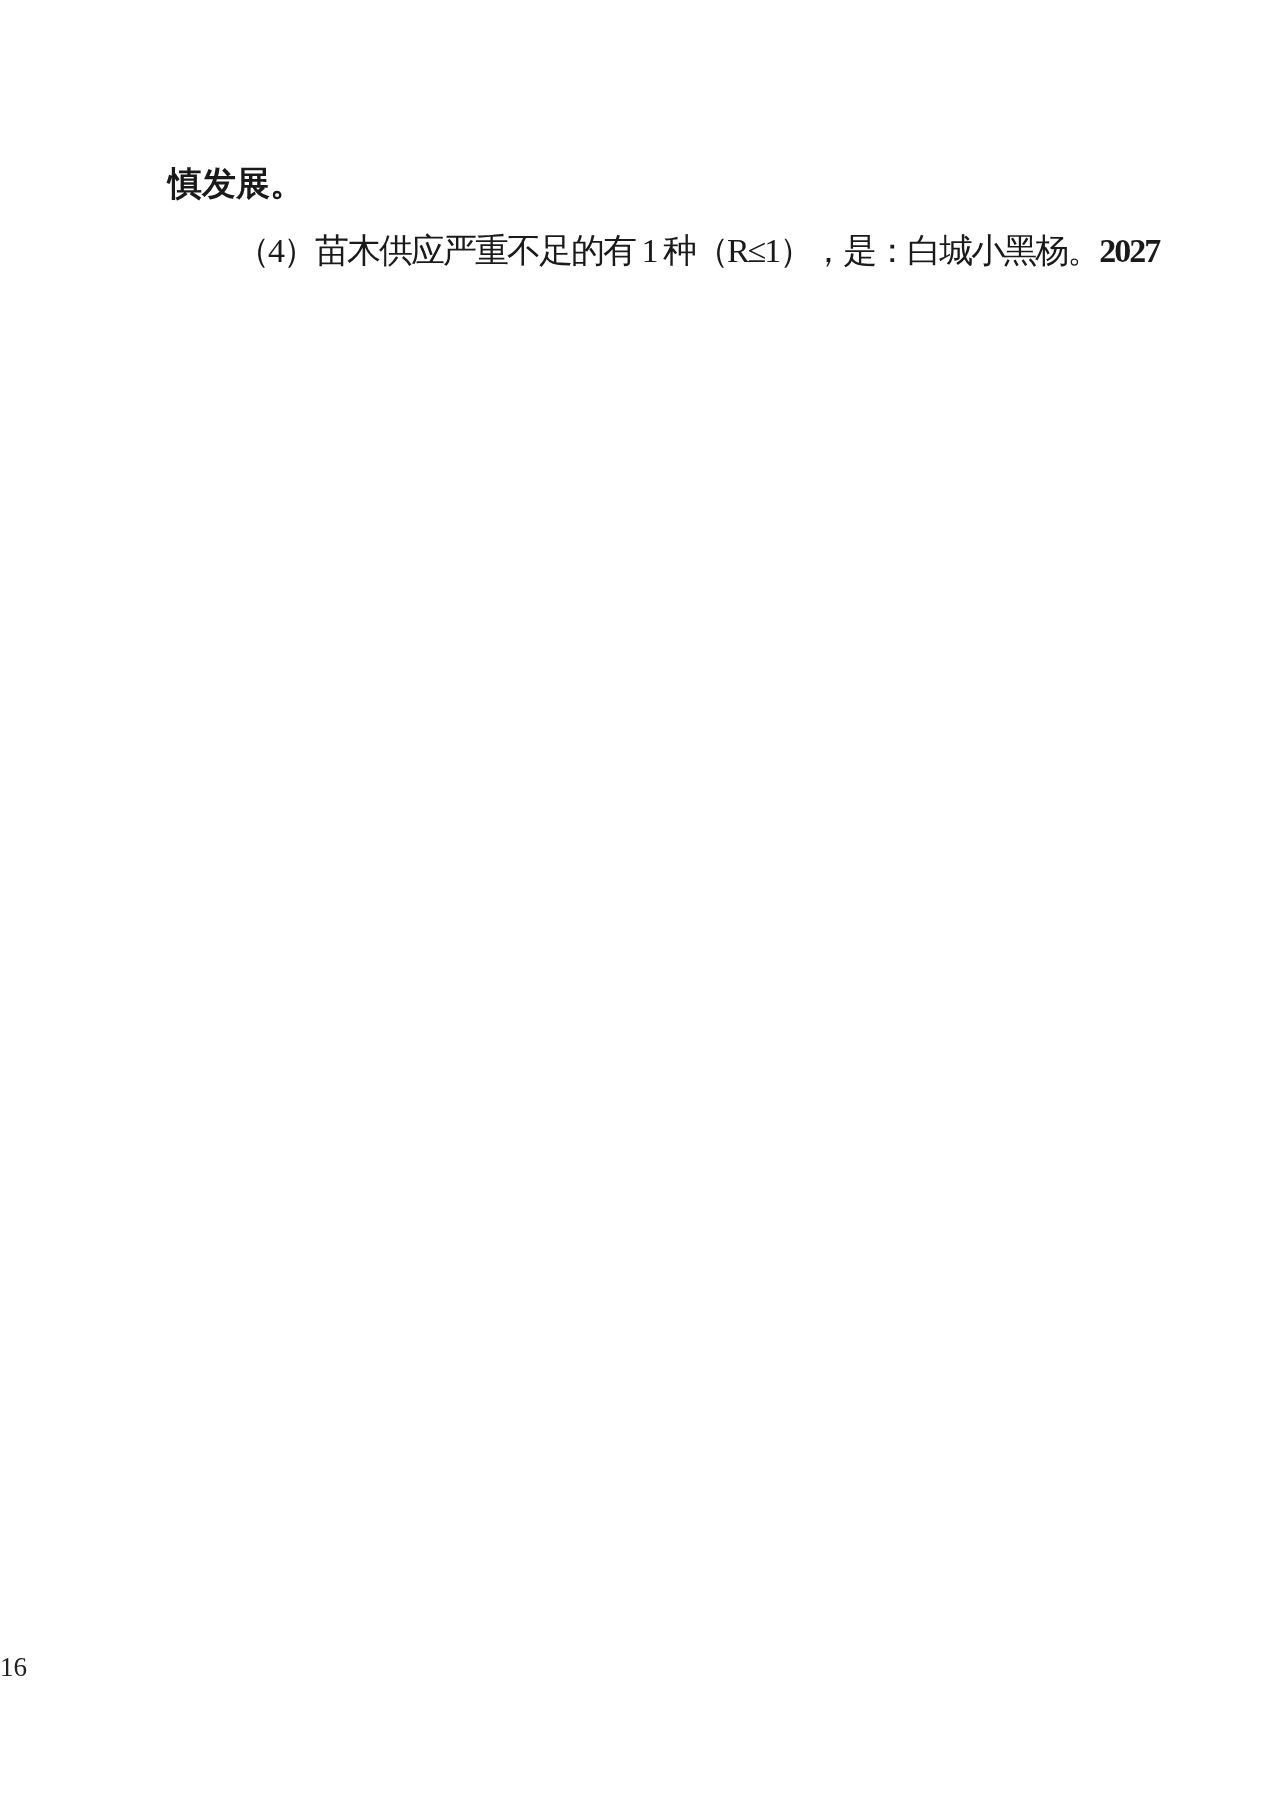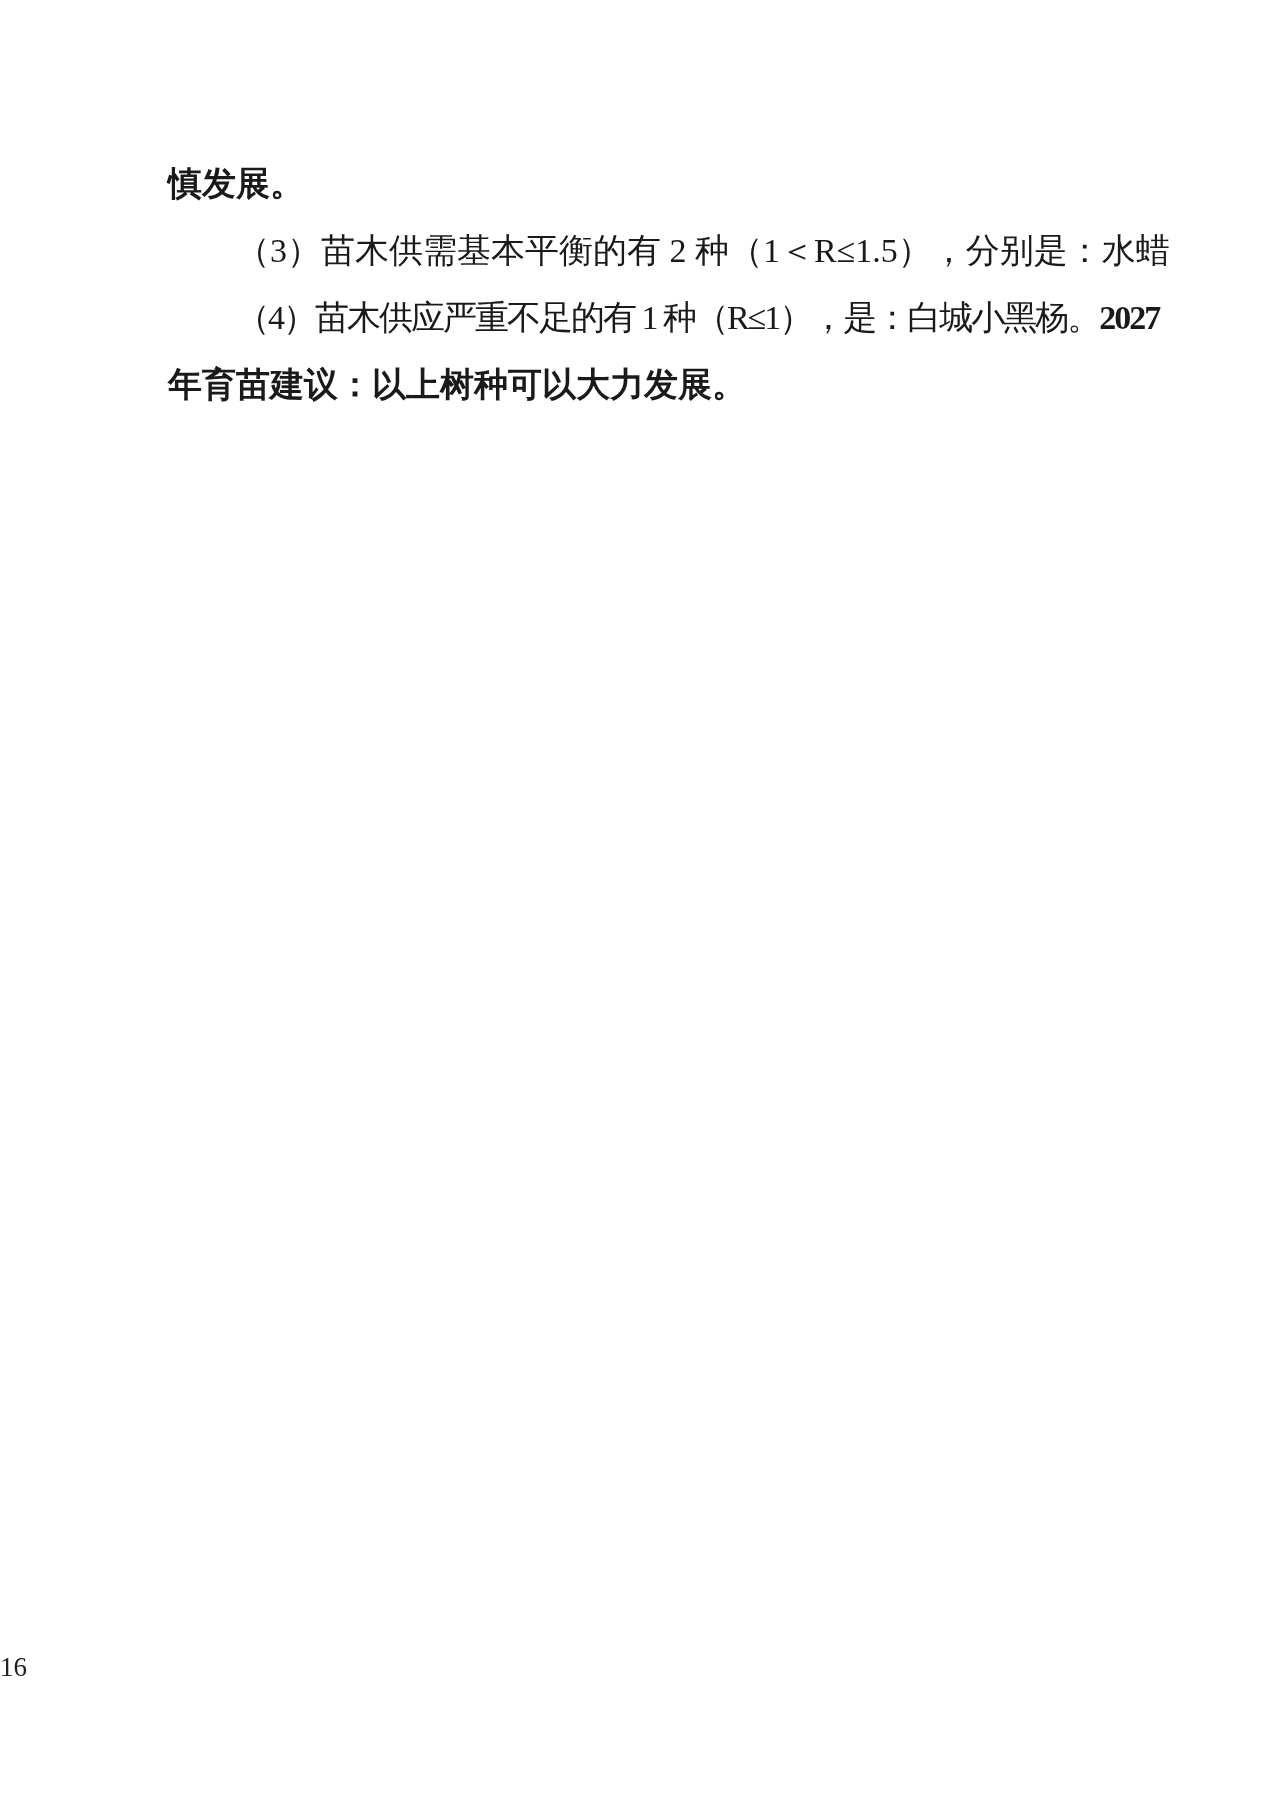--- a/index.html
+++ b/index.html
@@ -71,32 +71,26 @@
 <body>
 
 <div class="page">
 
   <div class="body-text">
 
     <div class="line">
       <span class="heiti">慎发展。</span>
     </div>
 
-    <div class="line justify indent">
-      <span class="songti">（3）苗木供需基本平衡的有 2 种（1＜R≤1.5），分别是：水蜡</span>
-    </div>
 
 
 
 
     <div class="line justify indent tight">
       <span class="songti">（4）苗木供应严重不足的有 1 种（R≤1），是：白城小黑杨。</span><span class="serif-bold">2027</span>
     </div>
 
-    <div class="line">
-      <span class="heiti">年育苗建议：以上树种可以大力发展。</span>
-    </div>
 
   </div>
 
   <div class="page-number">16</div>
 
 </div>
 
 </body></html>

